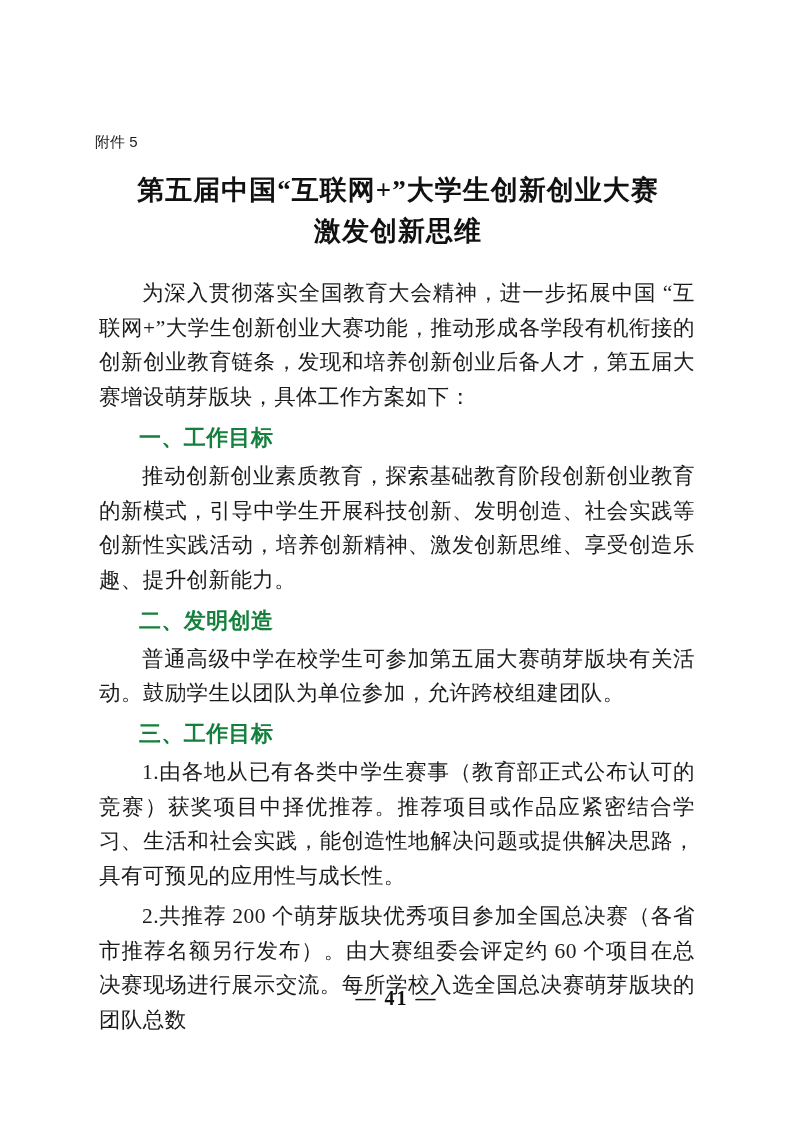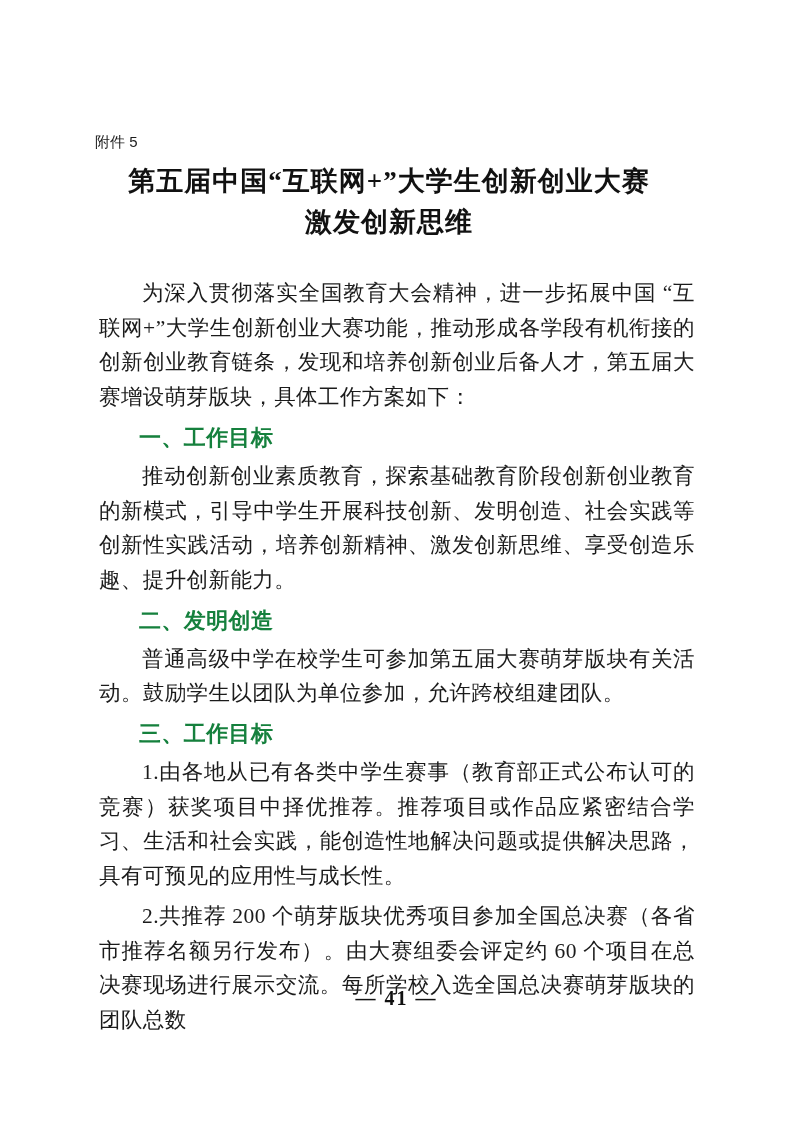--- a/index.html
+++ b/index.html
@@ -22,21 +22,21 @@
     font-family: "Liberation Sans", sans-serif;
     font-size: 15px;
     line-height: 26px;
     color: #1b1b1b;
   }
   .title {
     position: absolute;
     left: 0;
     top: 161px;
     width: 778px;
-    margin: 0;
+    margin: 9px;
     text-align: center;
     font-family: "Liberation Serif", serif;
     font-weight: bold;
     font-size: 27px;
     line-height: 41px;
     color: #111111;
     letter-spacing: 1px;
   }
   .title-line { display: block; }
   .body-text {

